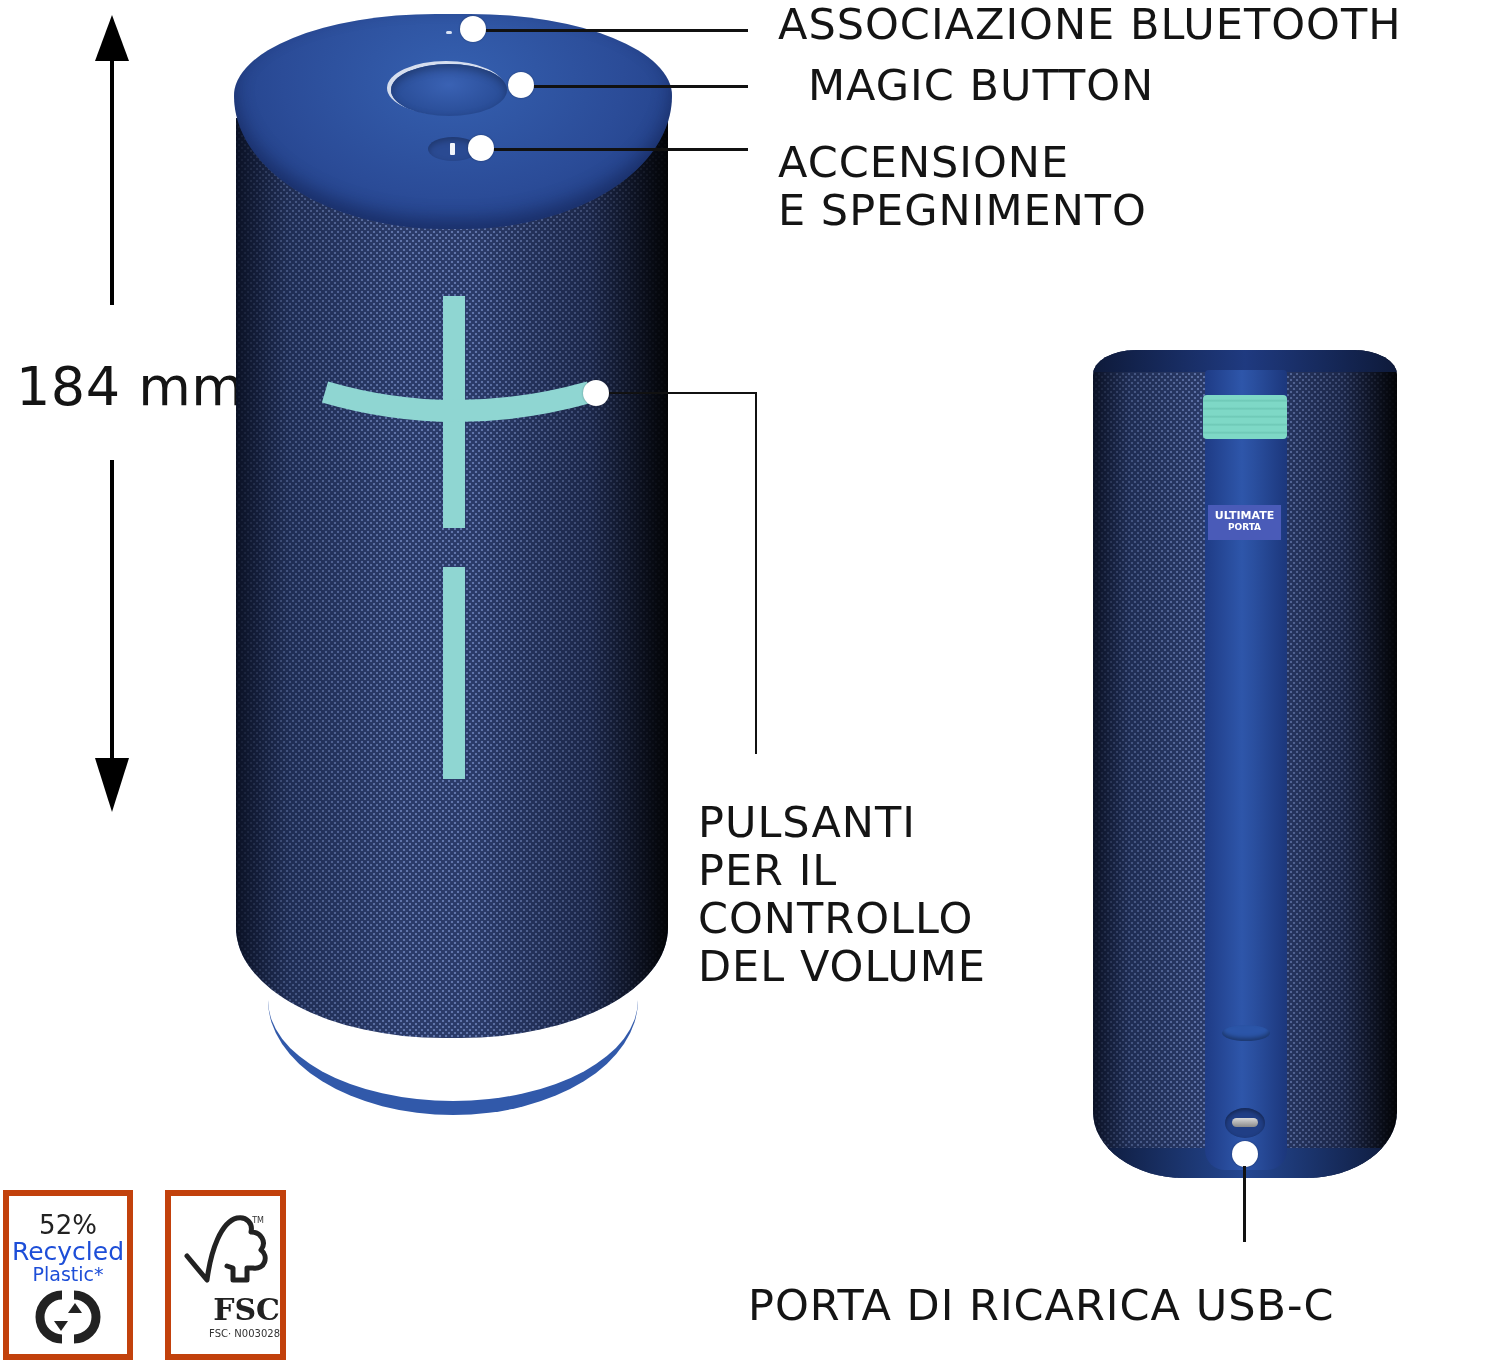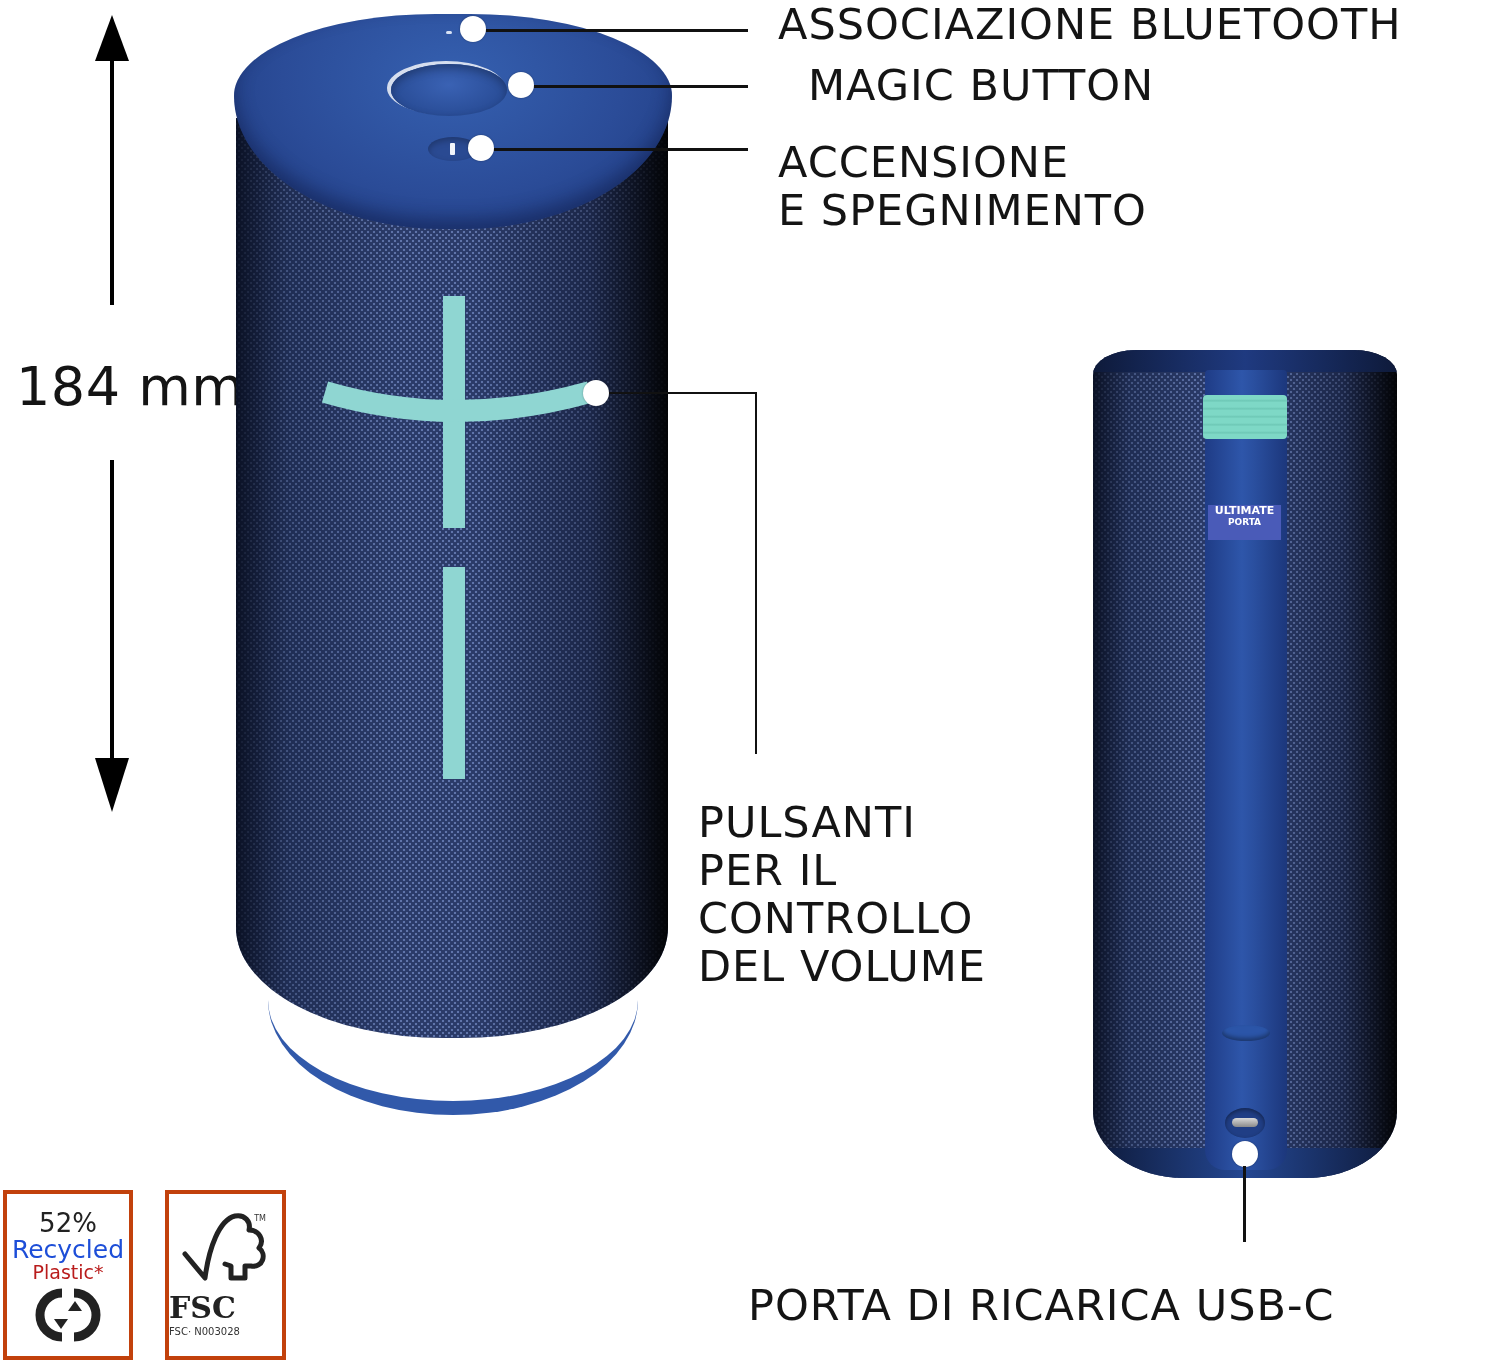--- a/index.html
+++ b/index.html
@@ -12,21 +12,21 @@
   .dot { position: absolute; width: 26px; height: 26px; border-radius: 50%; background: #fff; box-shadow: 0 0 2px rgba(0,0,0,0.35); }
   .fabric {
     background-color: #2a3a68;
     background-image:
       radial-gradient(circle, rgba(140,165,225,0.55) 1.1px, transparent 1.6px),
       radial-gradient(circle, rgba(140,165,225,0.55) 1.1px, transparent 1.6px);
     background-size: 6px 6px, 6px 6px;
     background-position: 0 0, 3px 3px;
   }
   .shade-main { background: linear-gradient(90deg, rgba(5,10,25,0.85) 0%, rgba(10,20,45,0.35) 12%, rgba(0,0,0,0) 38%, rgba(0,0,0,0) 55%, rgba(10,15,35,0.45) 82%, rgba(0,0,0,0.95) 100%); }
-  .badge-box { position: absolute; border: 4px solid #c2410c; background: #fff; box-sizing: border-box; }
+  .badge-box { position: absolute; border: 6px solid #c2410c; background: #fff; box-sizing: border-box; }
 </style>
 </head>
 <body>
 
 <div>
   <svg class="abs" style="left:90px;top:15px" width="44" height="800">
     <polygon points="22,0 5,46 39,46" fill="#000"></polygon>
     <rect x="20" y="44" width="4" height="246" fill="#000"></rect>
     <rect x="20" y="445" width="4" height="300" fill="#000"></rect>
     <polygon points="22,797 5,743 39,743" fill="#000"></polygon>
@@ -68,21 +68,21 @@
     <div class="abs shade-main" style="left:0;top:0;width:100%;height:100%;"></div>
     <div class="abs" style="left:0;top:0;width:100%;height:22px;background:linear-gradient(90deg,#0e1a3a,#1f3a80 50%,#0e1a3a);"></div>
     <div class="abs" style="left:0;bottom:0;width:100%;height:30px;background:linear-gradient(90deg,#0e1a3a,#244792 50%,#0e1a3a);"></div>
   </div>
 
   <div class="abs" style="left:1205px;top:370px;width:82px;height:800px;background:linear-gradient(90deg,#1f3c86 0%,#2e56aa 45%,#2a4f9f 60%,#1c377c 100%);border-radius:4px 4px 20px 20px;"></div>
 
   <div class="abs" style="left:1203px;top:395px;width:84px;height:44px;background:repeating-linear-gradient(0deg,#7ed8c6 0px,#7ed8c6 5px,#6cc6b4 6px,#7ed8c6 8px);border-radius:4px;"></div>
 
   <div class="abs" style="left:1208px;top:505px;width:73px;height:35px;background:#4a5bb8;text-align:center;color:#fff;font-family:'DejaVu Sans',sans-serif;font-weight:bold;">
-    <div style="font-size:11px;line-height:12px;">ULTIMATE</div>
+    <div style="font-size:11px;padding-top:5px;line-height:12px;">ULTIMATE</div>
     <div style="font-size:9px;line-height:10px;">PORTA</div>
   </div>
 
   <div class="abs" style="left:1222px;top:1025px;width:48px;height:16px;border-radius:50%;background:#2b55a8;box-shadow:inset 0 -3px 4px rgba(0,0,0,0.35);"></div>
 
   <div class="abs" style="left:1225px;top:1108px;width:40px;height:30px;border-radius:50%;background:#203e85;box-shadow:inset 0 2px 4px rgba(0,0,0,0.4);">
     <div class="abs" style="left:7px;top:10px;width:26px;height:9px;border-radius:5px;background:linear-gradient(#d9d9d9,#8a8a8a);"></div>
   </div>
 </div>
 
@@ -117,29 +117,29 @@
 
 <div>
   <div class="dot" style="left:1232px;top:1141px;"></div>
   <div class="line" style="left:1243px;top:1166px;width:3px;height:76px;"></div>
   <div class="label big" style="left:748px;top:1284px;">PORTA DI RICARICA USB-C</div>
 </div>
 
 <div class="badge-box" style="left:3px;top:1190px;width:130px;height:170px;text-align:center;">
   <div style="font-size:26px;margin-top:14px;color:#222;">52%</div>
   <div style="font-size:25px;line-height:23px;color:#1d4ed8;">Recycled</div>
-  <div style="font-size:19px;line-height:22px;color:#b91c1c;">Plastic*</div>
+  <div style="font-size:19px;line-height:22px;color:#1d4ed8;">Plastic*</div>
   <svg width="72" height="60" viewBox="0 0 72 60" style="margin-top:2px">
     <path d="M30,8 A22,22 0 1 0 30,52" stroke="#222" stroke-width="9" fill="none"></path>
     <path d="M42,52 A22,22 0 1 0 42,8" stroke="#222" stroke-width="9" fill="none"></path>
     <polygon points="22,34 36,34 29,44" fill="#222"></polygon>
     <polygon points="50,26 36,26 43,16" fill="#222"></polygon>
   </svg>
 </div>
 
-<div class="badge-box" style="left:165px;top:1190px;width:121px;height:170px;text-align:left;">
+<div class="badge-box" style="left:165px;top:1190px;width:121px;height:170px;text-align:right;">
   <div class="abs" style="right:16px;top:20px;font-size:8px;color:#333;">TM</div>
   <svg class="abs" style="left:10px;top:14px" width="96" height="84" viewBox="0 0 96 84">
     <path d="M6,46 L26,70 C30,40 40,12 56,8 C66,6 72,14 70,22 C80,22 86,32 80,40 C88,46 84,60 72,58 L66,58 L66,70 L52,70 L52,58 L46,56" stroke="#222" stroke-width="5" fill="none" stroke-linejoin="round" stroke-linecap="round"></path>
   </svg>
   <div class="abs" style="left:0;width:100%;top:96px;font-family:'DejaVu Serif',serif;font-size:30px;font-weight:bold;color:#222;">FSC</div>
   <div class="abs" style="left:0;width:100%;top:132px;font-size:10px;color:#333;">FSC· N003028</div>
 </div>
 
 </body></html>

